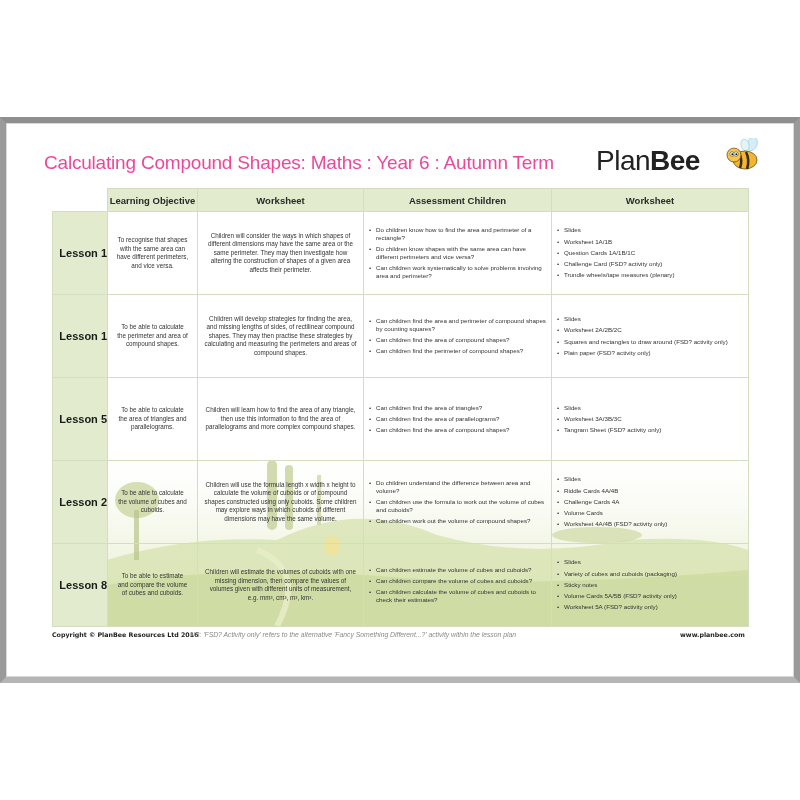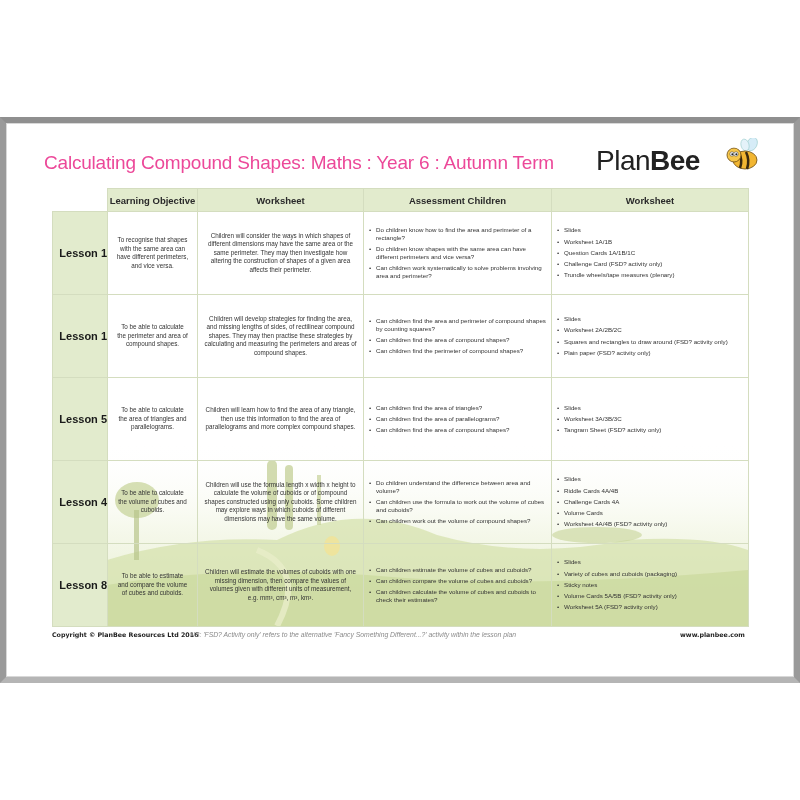--- a/index.html
+++ b/index.html
@@ -149,21 +149,21 @@
         <td class="res">
             <ul>
           <li>Slides</li>
           <li>Worksheet 3A/3B/3C</li>
           <li>Tangram Sheet (FSD? activity only)</li>
         </ul>
           </td>
       </tr>
 
       <tr class="row">
-        <td class="lesson">Lesson 4</td>
+        <td class="lesson">Lesson 2</td>
         <td class="obj">To be able to calculate the volume of cubes and cuboids.</td>
         <td class="ov">Children will use the formula length x width x height to calculate the volume of cuboids or of compound shapes constructed using only cuboids. Some children may explore ways in which cuboids of different dimensions may have the same volume.</td>
         <td class="aq">
             <ul>
           <li>Do children understand the difference between area and volume?</li>
           <li>Can children use the formula to work out the volume of cubes and cuboids?</li>
           <li>Can children work out the volume of compound shapes?</li>
         </ul>
           </td>
         <td class="res">

